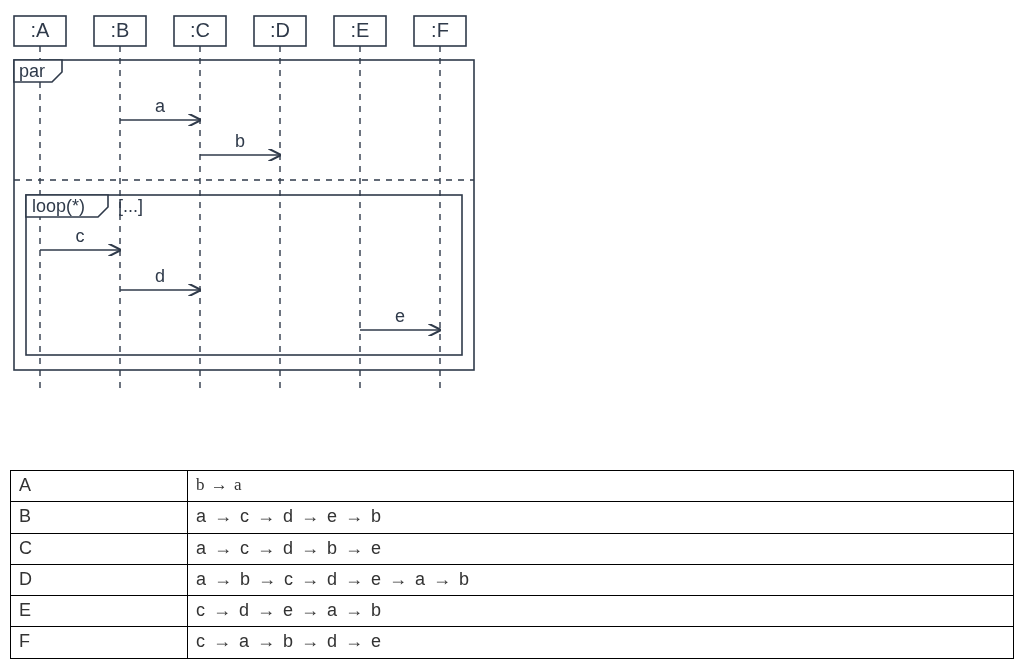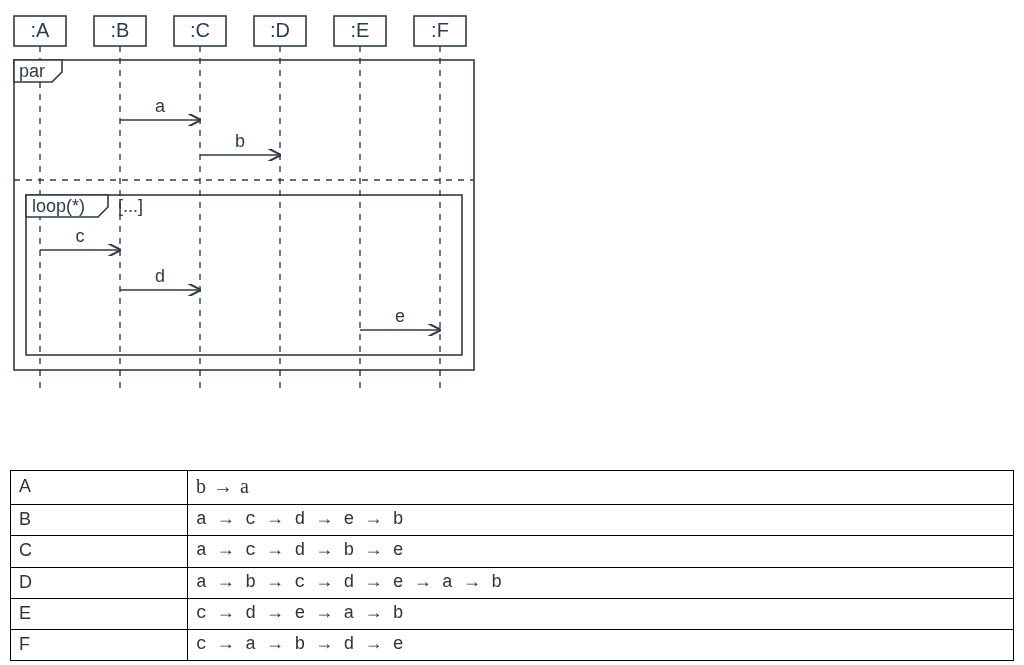--- a/index.html
+++ b/index.html
@@ -79,33 +79,33 @@
     position: absolute;
     left: 10px;
     top: 470px;
     width: 1004px;
     border-collapse: collapse;
   }
   .answer-table td {
     border: 1px solid #000;
     padding: 2px 8px 4px 8px;
     font-size: 18px;
-    font-family: Liberation Mono, monospace;
+    font-family: Liberation Sans, sans-serif;
     color: #333;
     line-height: 1.35;
     letter-spacing: 1.5px;
   }
   .answer-table td.key {
     width: 160px;
     font-family: Arial, sans-serif;
     letter-spacing: normal;
   }
   .answer-table tr.big td.seq {
     font-family: "Cambria Math", "Times New Roman", serif;
-    font-size: 20px;
+    font-size: 17px;
     letter-spacing: 1px;
   }
 </style>
 </head>
 <body>
 
 <div class="page">
 
   <div class="diagram">
     <svg width="500" height="390" viewBox="0 0 500 390">

